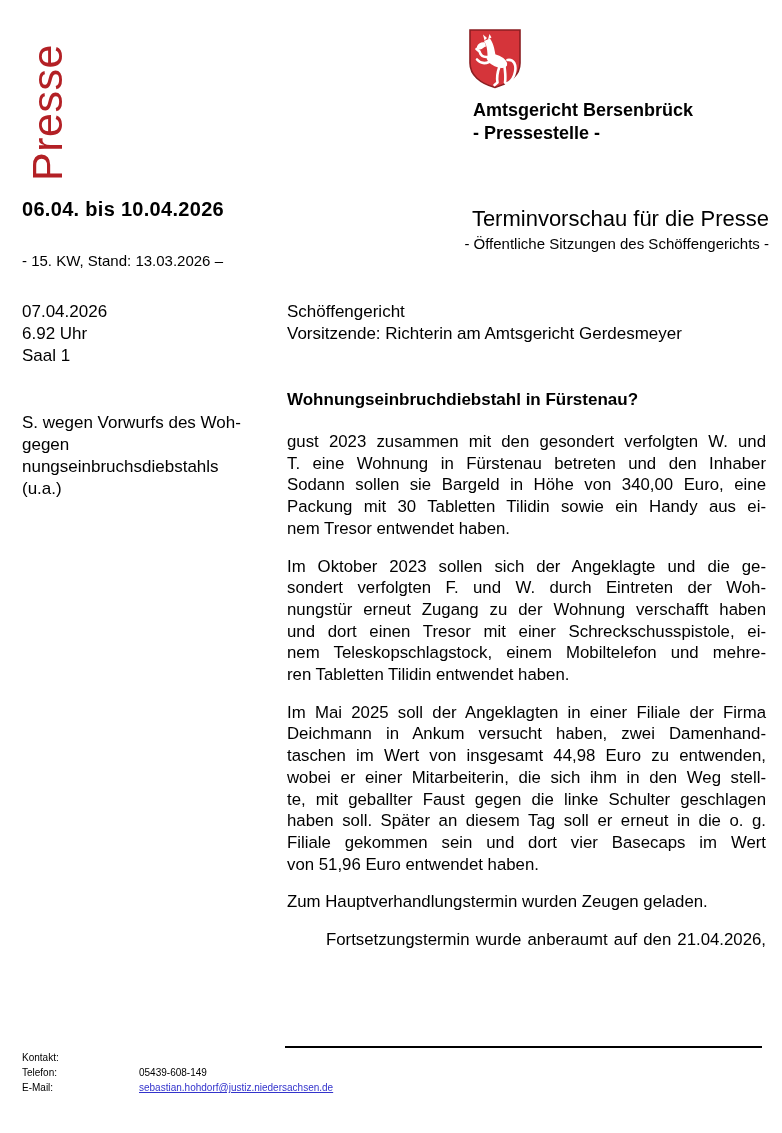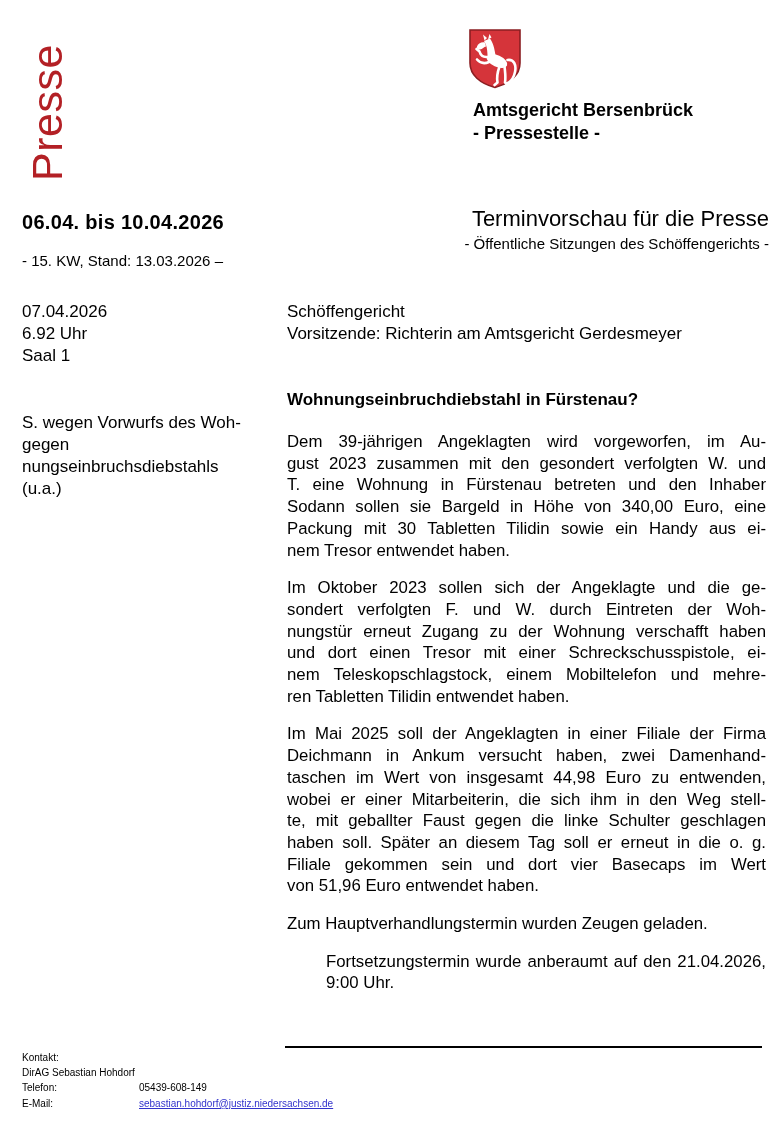--- a/index.html
+++ b/index.html
@@ -18,21 +18,21 @@
     font-size:43px; line-height:1; font-weight:400;
     color:var(--presse-red,#b32025);
     letter-spacing:0.5px;
     white-space:nowrap;
   }
   
   .crest { position:absolute; left:468px; top:28px; width:54px; height:62px; }
   
   .office { position:absolute; left:473px; top:99px; font-size:18px; line-height:23px; font-weight:700; }
   
-  .daterange { position:absolute; left:22px; top:209px; font-size:20px; line-height:27px; font-weight:700; letter-spacing:0.3px; }
+  .daterange { position:absolute; left:22px; top:196px; font-size:20px; line-height:27px; font-weight:700; letter-spacing:0.3px; }
   .weekline  { position:absolute; left:22px; top:238px; font-size:15px; line-height:18px;margin-top:14px; }
   
   .titleblock { position:absolute; right:13px; top:205px; text-align:right; }
   .doctitle    { font-size:22px; line-height:27px; font-weight:400; }
   .docsubtitle { font-size:15px; line-height:19px; margin-top:2px; }
   
   .sessionleft { position:absolute; left:22px; top:301px; font-size:17px; line-height:22px; }
   .defendant   { position:absolute; left:22px; top:412px; font-size:17px; line-height:22px; width:262px; }
   .courtblock  { position:absolute; left:287px; top:301px; font-size:17px; line-height:22px; width:480px; }
   
@@ -103,21 +103,20 @@
 
   <div class="courtblock">
     <div>Schöffengericht</div>
     <div>Vorsitzende: Richterin am Amtsgericht Gerdesmeyer</div>
   </div>
 
   <div class="bodyheading">Wohnungseinbruchdiebstahl in Fürstenau?</div>
 
   <div class="paras">
       <div class="para">
-        <div class="bline jline">Dem 39-jährigen Angeklagten wird vorgeworfen, im Au-</div>
         <div class="bline jline">gust 2023 zusammen mit den gesondert verfolgten W. und</div>
         <div class="bline jline">T. eine Wohnung in Fürstenau betreten und den Inhaber</div>
         <div class="bline jline">Sodann sollen sie Bargeld in Höhe von 340,00 Euro, eine</div>
         <div class="bline jline">Packung mit 30 Tabletten Tilidin sowie ein Handy aus ei-</div>
         <div class="bline lline">nem Tresor entwendet haben.</div>
       </div>
       <div class="para">
         <div class="bline jline">Im Oktober 2023 sollen sich der Angeklagte und die ge-</div>
         <div class="bline jline">sondert verfolgten F. und W. durch Eintreten der Woh-</div>
         <div class="bline jline">nungstür erneut Zugang zu der Wohnung verschafft haben</div>
@@ -133,29 +132,27 @@
         <div class="bline jline">te, mit geballter Faust gegen die linke Schulter geschlagen</div>
         <div class="bline jline">haben soll. Später an diesem Tag soll er erneut in die o. g.</div>
         <div class="bline jline">Filiale gekommen sein und dort vier Basecaps im Wert</div>
         <div class="bline lline">von 51,96 Euro entwendet haben.</div>
       </div>
       <div class="para">
         <div class="bline lline">Zum Hauptverhandlungstermin wurden Zeugen geladen.</div>
       </div>
       <div class="para">
         <div class="bline jline">Fortsetzungstermin wurde anberaumt auf den 21.04.2026,</div>
-        <div class="bline lline">9:00 Uhr.</div>
       </div>
     </div>
 
   <div class="rule"></div>
 
   <div class="footer">
     <div>Kontakt:</div>
-    <div>DirAG Sebastian Hohdorf</div>
     <div class="frow">
       <span class="flabel">Telefon:</span>
       <span>05439-608-149</span>
     </div>
     <div class="frow">
       <span class="flabel">E-Mail:</span>
       <a class="email" href="#">sebastian.hohdorf@justiz.niedersachsen.de</a>
     </div>
   </div>
 

